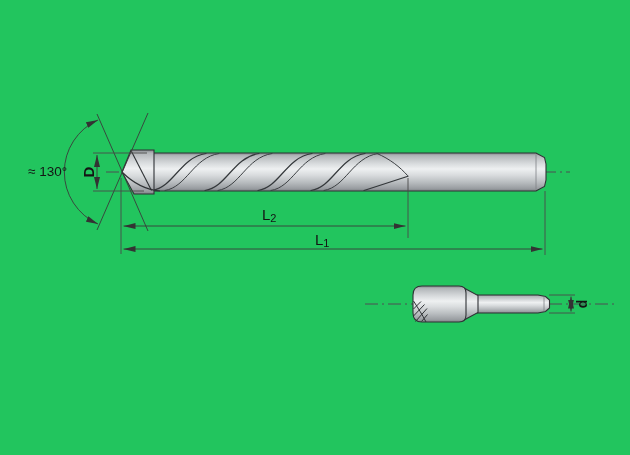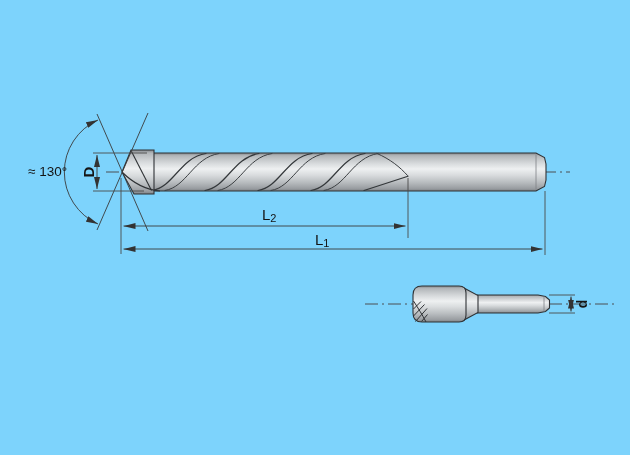--- a/index.html
+++ b/index.html
@@ -1,16 +1,16 @@
 <!DOCTYPE html>
 <html><head>
 <meta charset="utf-8">
 <style>
   html,body{margin:0;padding:0;background:#ffffff;}
-  .page{position:relative;width:630px;height:455px;background:#7dd3fc;overflow:hidden;
+  .page{position:relative;width:630px;height:455px;background:#22c55e;overflow:hidden;
         font-family:"Liberation Sans", sans-serif;}
   svg text{font-family:"Liberation Sans", sans-serif;fill:#141414;}
   .outline{stroke:#2f3235;stroke-width:1.1;fill:url(#metalGrad);}
   .edge{stroke:#2f3235;stroke-width:1.1;fill:none;}
   .flute{stroke:#33373a;stroke-width:1.2;fill:none;stroke-linecap:round;}
   .flute2{stroke:#3c4043;stroke-width:1;fill:none;stroke-linecap:round;}
   .dim{stroke:#3a3a3a;stroke-width:0.9;fill:none;}
   .ext{stroke:#4a4a4a;stroke-width:0.9;fill:none;}
   .cline{stroke:#4d4f52;stroke-width:1;fill:none;stroke-dasharray:13 4 2 4;}
   .chamfer{stroke:#7d8287;stroke-width:0.8;fill:none;}

